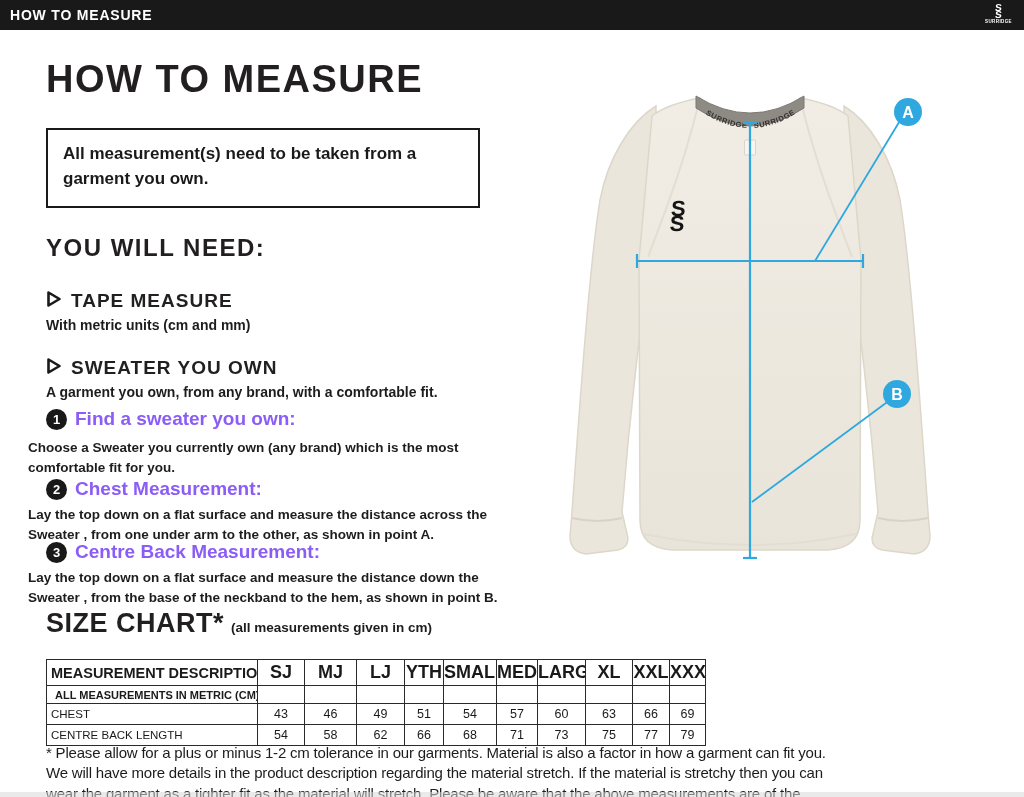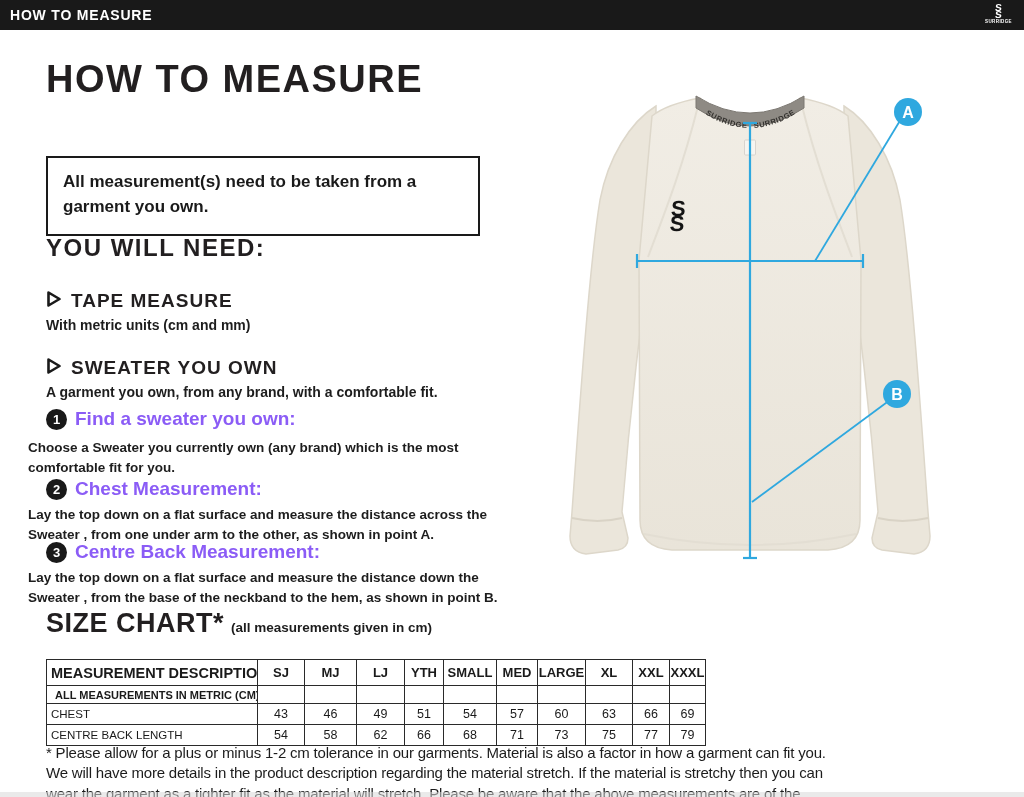--- a/index.html
+++ b/index.html
@@ -18,21 +18,21 @@
   .topbar-logo { display:flex; flex-direction:column; align-items:center; line-height:1; padding-right:4px; }
   .topbar-logo .s-stack { color:#ffffff; font-weight:bold; font-size:10px; line-height:6.5px; transform:skewX(-6deg); }
   .topbar-logo .brand-word { color:#ffffff; font-size:4.5px; font-weight:bold; letter-spacing:0.4px; margin-top:2px; }
   
   .h1 {
     position:absolute; left:46px; top:58px;
     font-size:38px; font-weight:bold; letter-spacing:1.5px; color:#221f20;
   }
   .note-box {
     position:absolute; left:46px; top:128px; width:434px;
-    border:2px solid #1a1a1a; padding:12px 15px 14px 15px;margin-top:28px;
+    border:2px solid #1a1a1a; padding:12px 15px 14px 15px;
   }
   .note-box p { font-size:17px; font-weight:bold; line-height:1.47; color:#1a1a1a; }
   .ywn {
     position:absolute; left:46px; top:234px;
     font-size:24px; font-weight:bold; letter-spacing:1.5px; color:#221f20;
   }
   .need-item-head { position:absolute; left:46px; display:flex; gap:9px; }
   .need-item-head .label { font-size:19px; font-weight:bold; letter-spacing:1px; color:#221f20; }
   .need-sub { position:absolute; left:46px; font-size:14px; font-weight:bold; color:#1d1d1d; }
   .tape-head { top:290px; } .tape-sub { top:317px; }
@@ -52,21 +52,21 @@
   .sc-sub { font-size:13.5px; font-weight:bold; color:#1d1d1d; }
   
   table.size-table {
     position:absolute; left:46px; top:659px; width:659px;
     border-collapse:collapse; table-layout:fixed; background:#ffffff;
   }
   table.size-table th, table.size-table td {
     border:1.5px solid #2a2a2a; overflow:hidden; white-space:nowrap;
   }
   th.md-head { font-size:14.5px; font-weight:bold; text-align:left; padding:3px 4px; height:26px; }
-  th.size-head { font-size:13px; font-weight:bold; text-align:center; }
+  th.size-head { font-size:18px; font-weight:bold; text-align:center; }
   td.metric-note { font-size:11px; font-weight:bold; text-align:left; padding:1px 8px; height:18px; }
   td.row-label { font-size:11.5px; text-align:left; padding:2px 4px; height:21px;margin-left:33px; }
   td.val { font-size:12.5px; text-align:center;margin-top:24px; }
   
   .disclaimer {
     position:absolute; left:46px; top:743px; width:780px;
     font-size:15px; letter-spacing:-0.2px; line-height:1.35; color:#1c1c1c;
   }
   .bottom-strip { position:absolute; left:0; top:792px; width:1024px; height:5px; background:#d8d8d8; opacity:0.55; }
   

